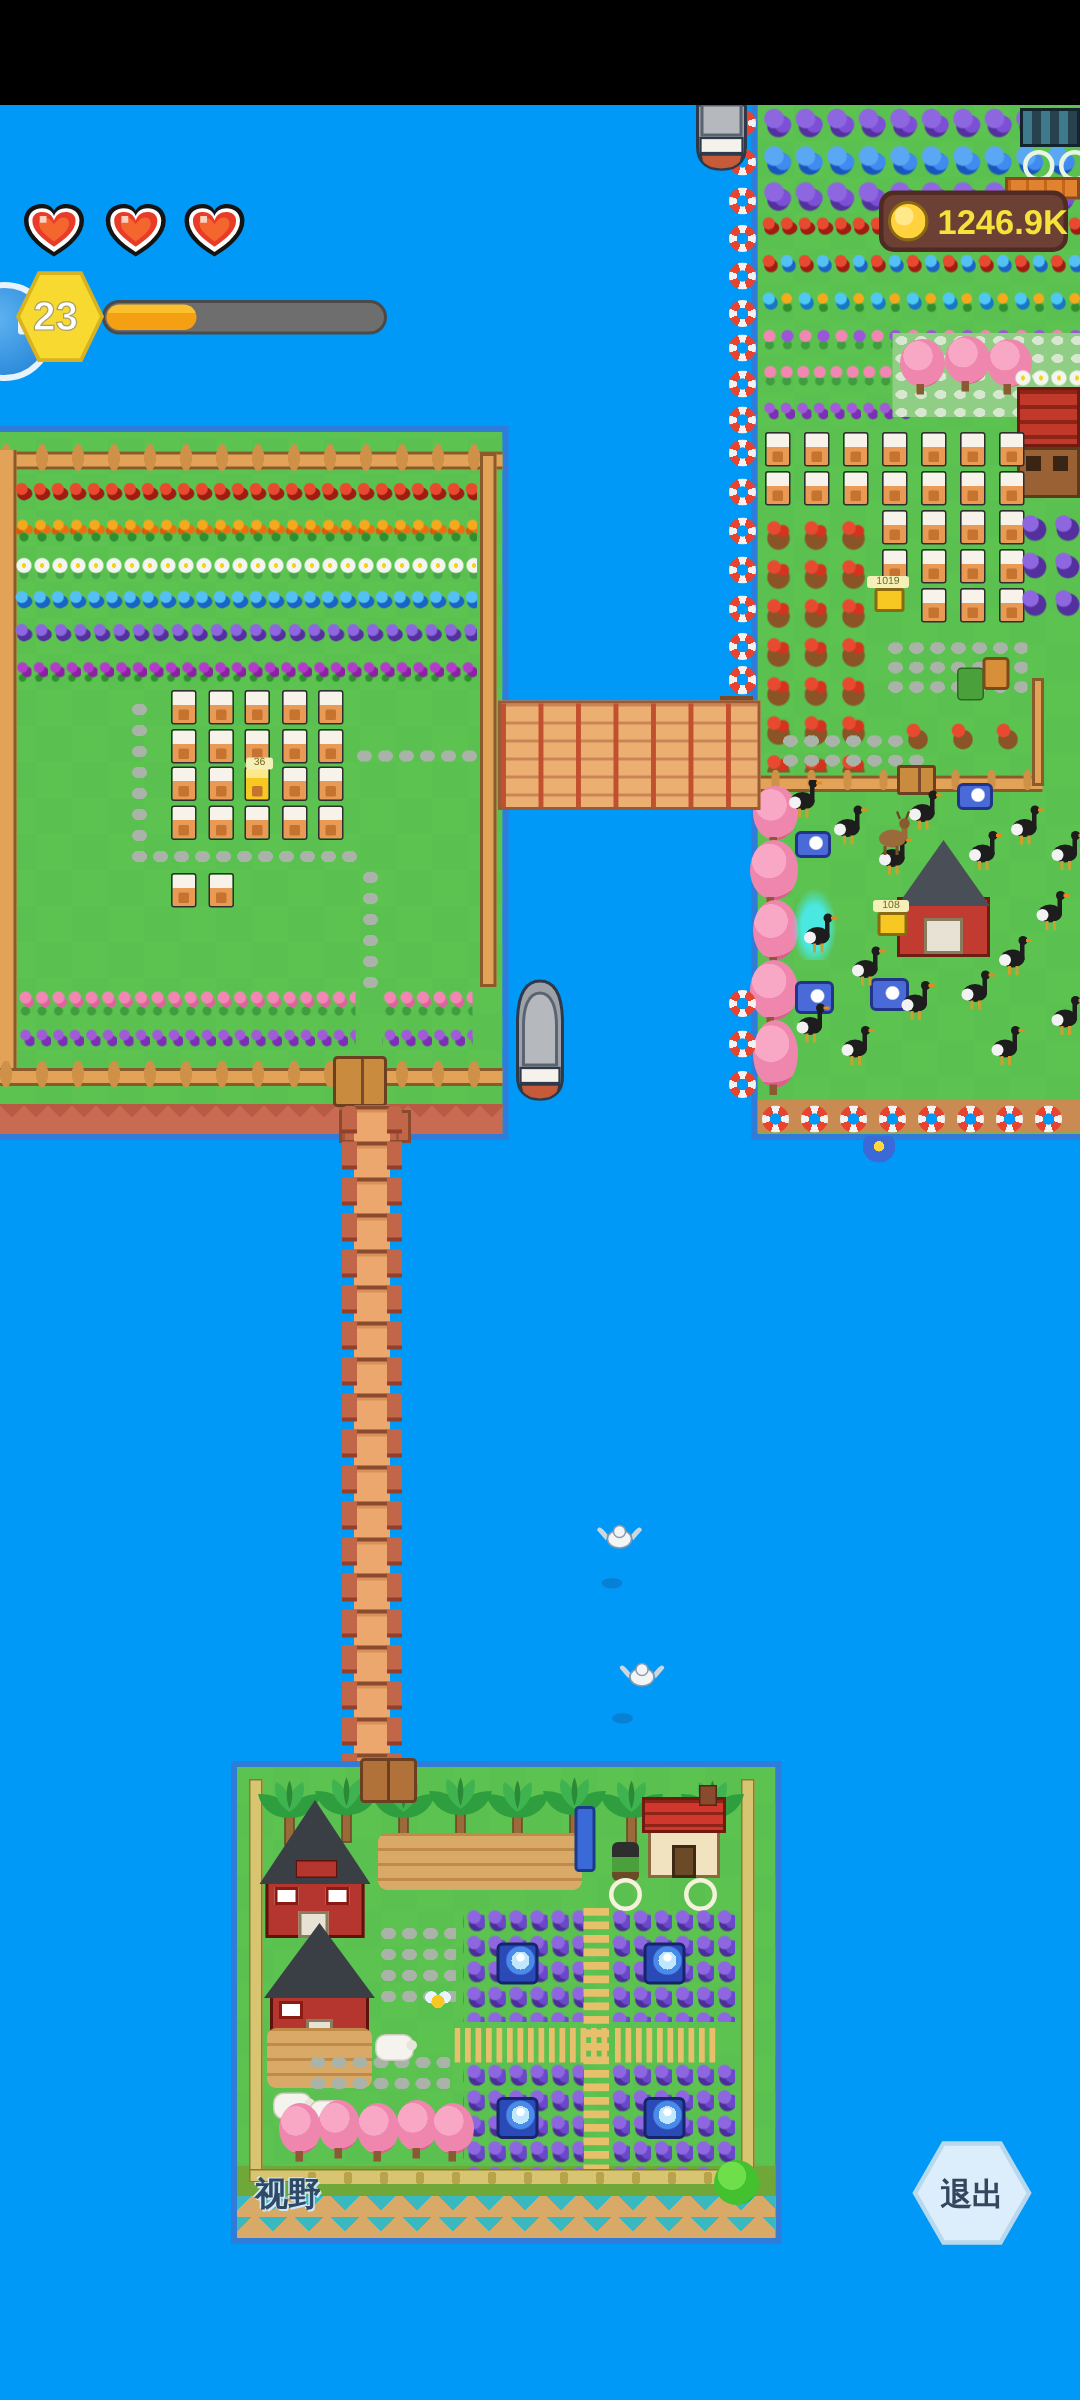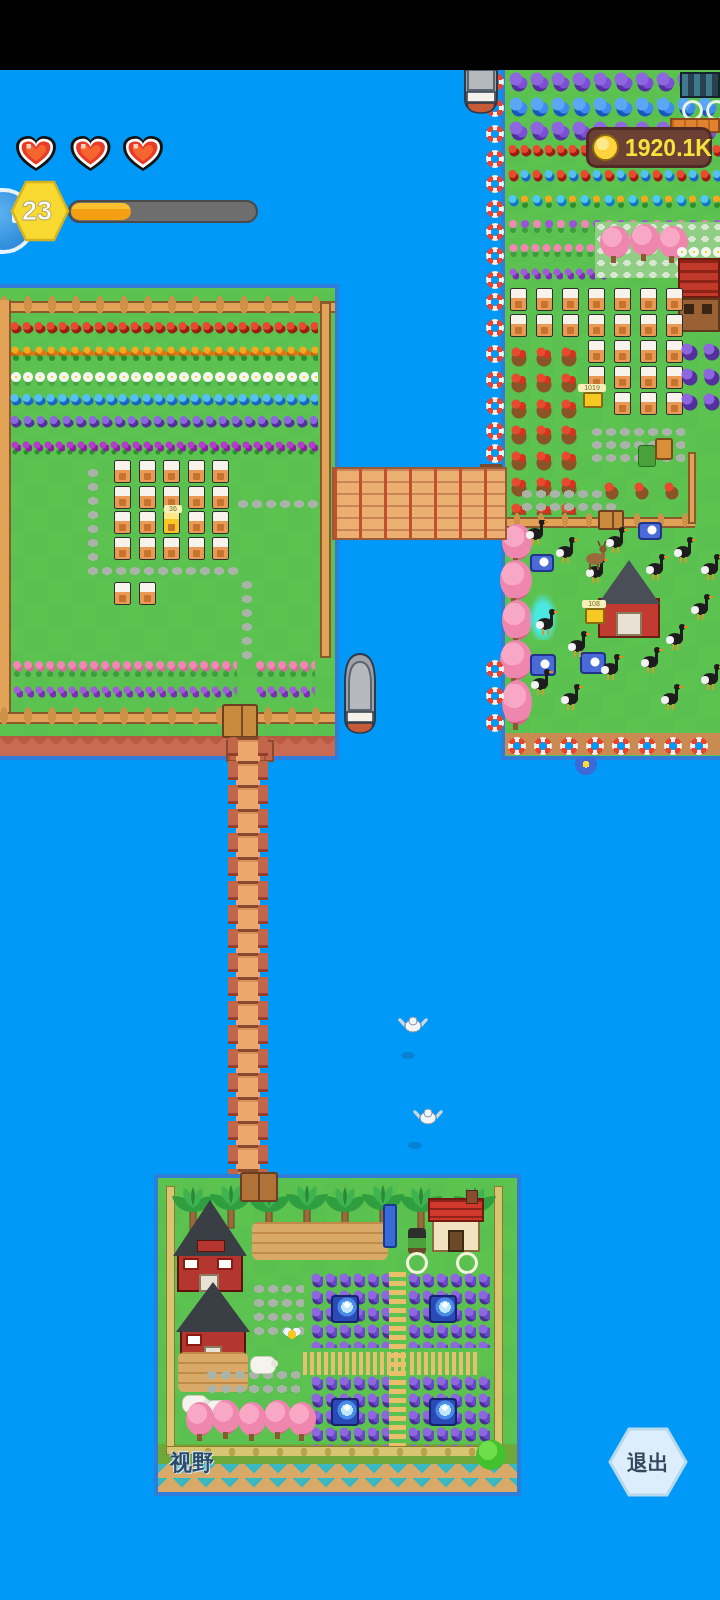--- a/index.html
+++ b/index.html
@@ -496,19 +496,19 @@
 
   <svg class="abs" style="left:10px;top:180px;z-index:62;" width="60" height="62" viewBox="0 0 60 62">
     <polygon points="16,2 44,2 58,31 44,60 16,60 2,31" fill="#f8d930" stroke="#d9b31f" stroke-width="2.5"></polygon>
     <text x="27" y="40" font-family="Liberation Sans, sans-serif" font-size="27" font-weight="bold" fill="#ffffff" text-anchor="middle" stroke="#a8a06a" stroke-width="0.8">23</text>
   </svg>
 
   <div class="abs" style="left:586px;top:127px;width:126px;height:41px;background:#6d4035;border:3px solid #4f2b24;border-radius:10px;box-sizing:border-box;z-index:60;"></div>
 
   <div class="abs" style="left:592px;top:134px;width:27px;height:27px;border-radius:50%;background:radial-gradient(circle at 38% 35%,#ffe98a 0 30%,#ffd23e 31% 80%,#d9a81f 81%);border:2px solid #8a6a10;box-sizing:border-box;z-index:61;"></div>
 
-  <div class="abs" style="left:625px;top:135px;width:90px;height:28px;font-size:23px;font-weight:bold;color:#f4e33b;z-index:61;letter-spacing:0px;">1920.1K</div>
+  <div class="abs" style="left:625px;top:135px;width:90px;height:28px;font-size:23px;font-weight:bold;color:#f4e33b;z-index:61;letter-spacing:0px;">1246.9K</div>
 
   <svg class="abs" style="left:607px;top:1426px;z-index:60;" width="82" height="72" viewBox="0 0 82 72">
     <polygon points="22,3 60,3 79,36 60,69 22,69 3,36" fill="#dceefb" stroke="#b8d8ee" stroke-width="3"></polygon>
     <text x="41" y="44" font-family="Liberation Sans, sans-serif" font-size="21" font-weight="bold" fill="#33475e" text-anchor="middle">退出</text>
   </svg>
 </div>
 
 </body></html>

